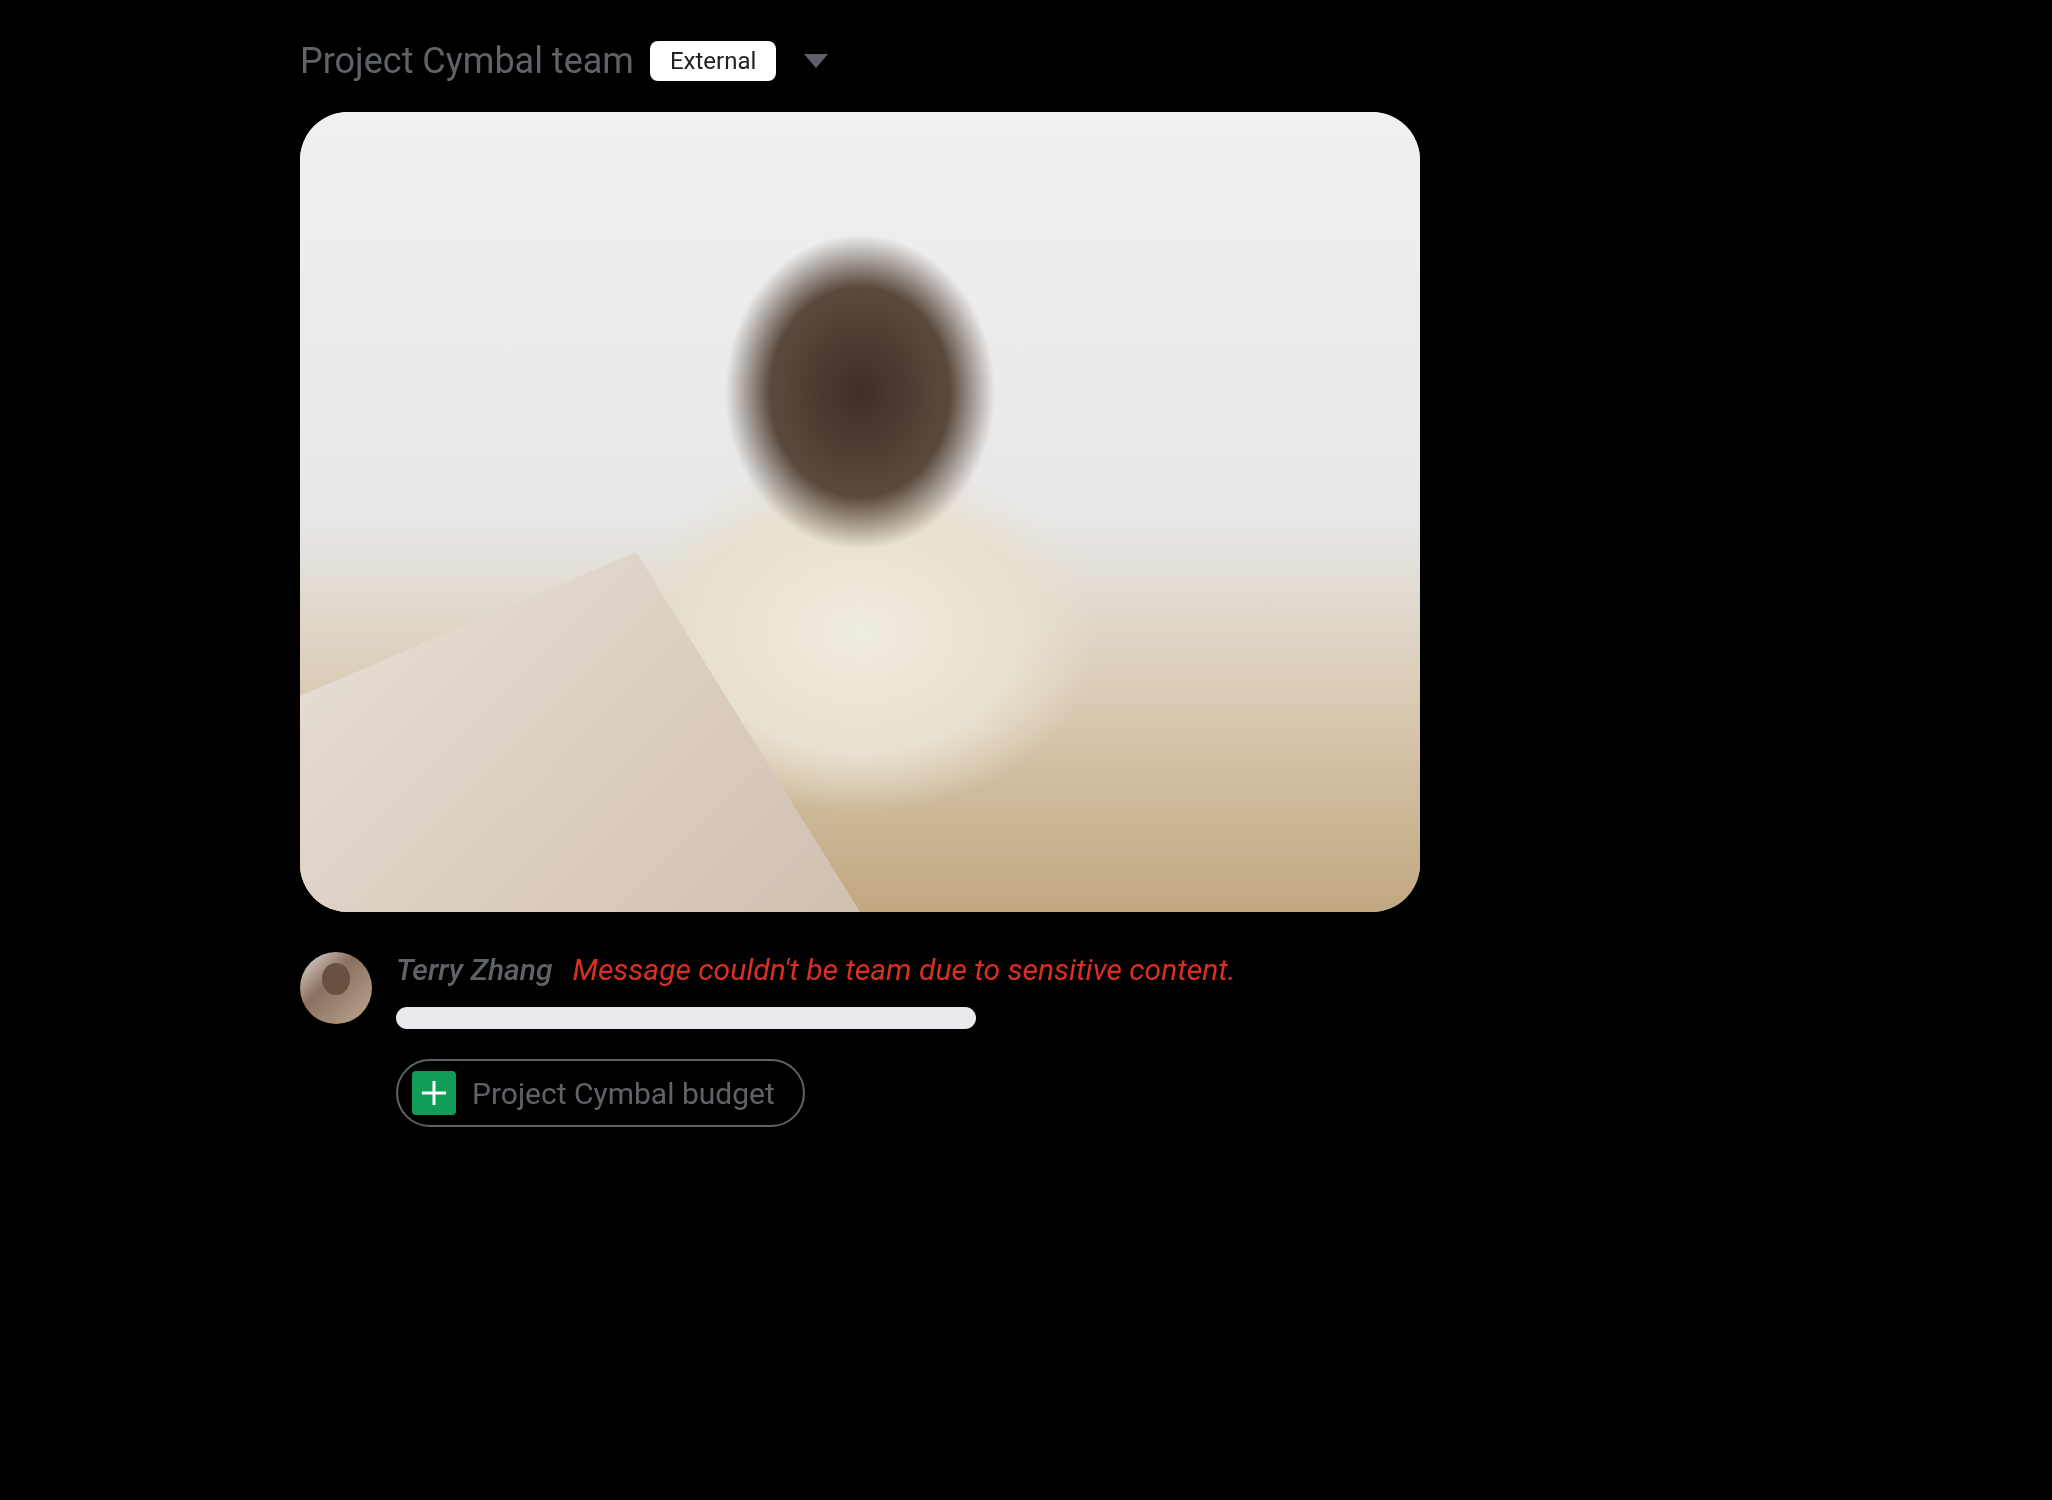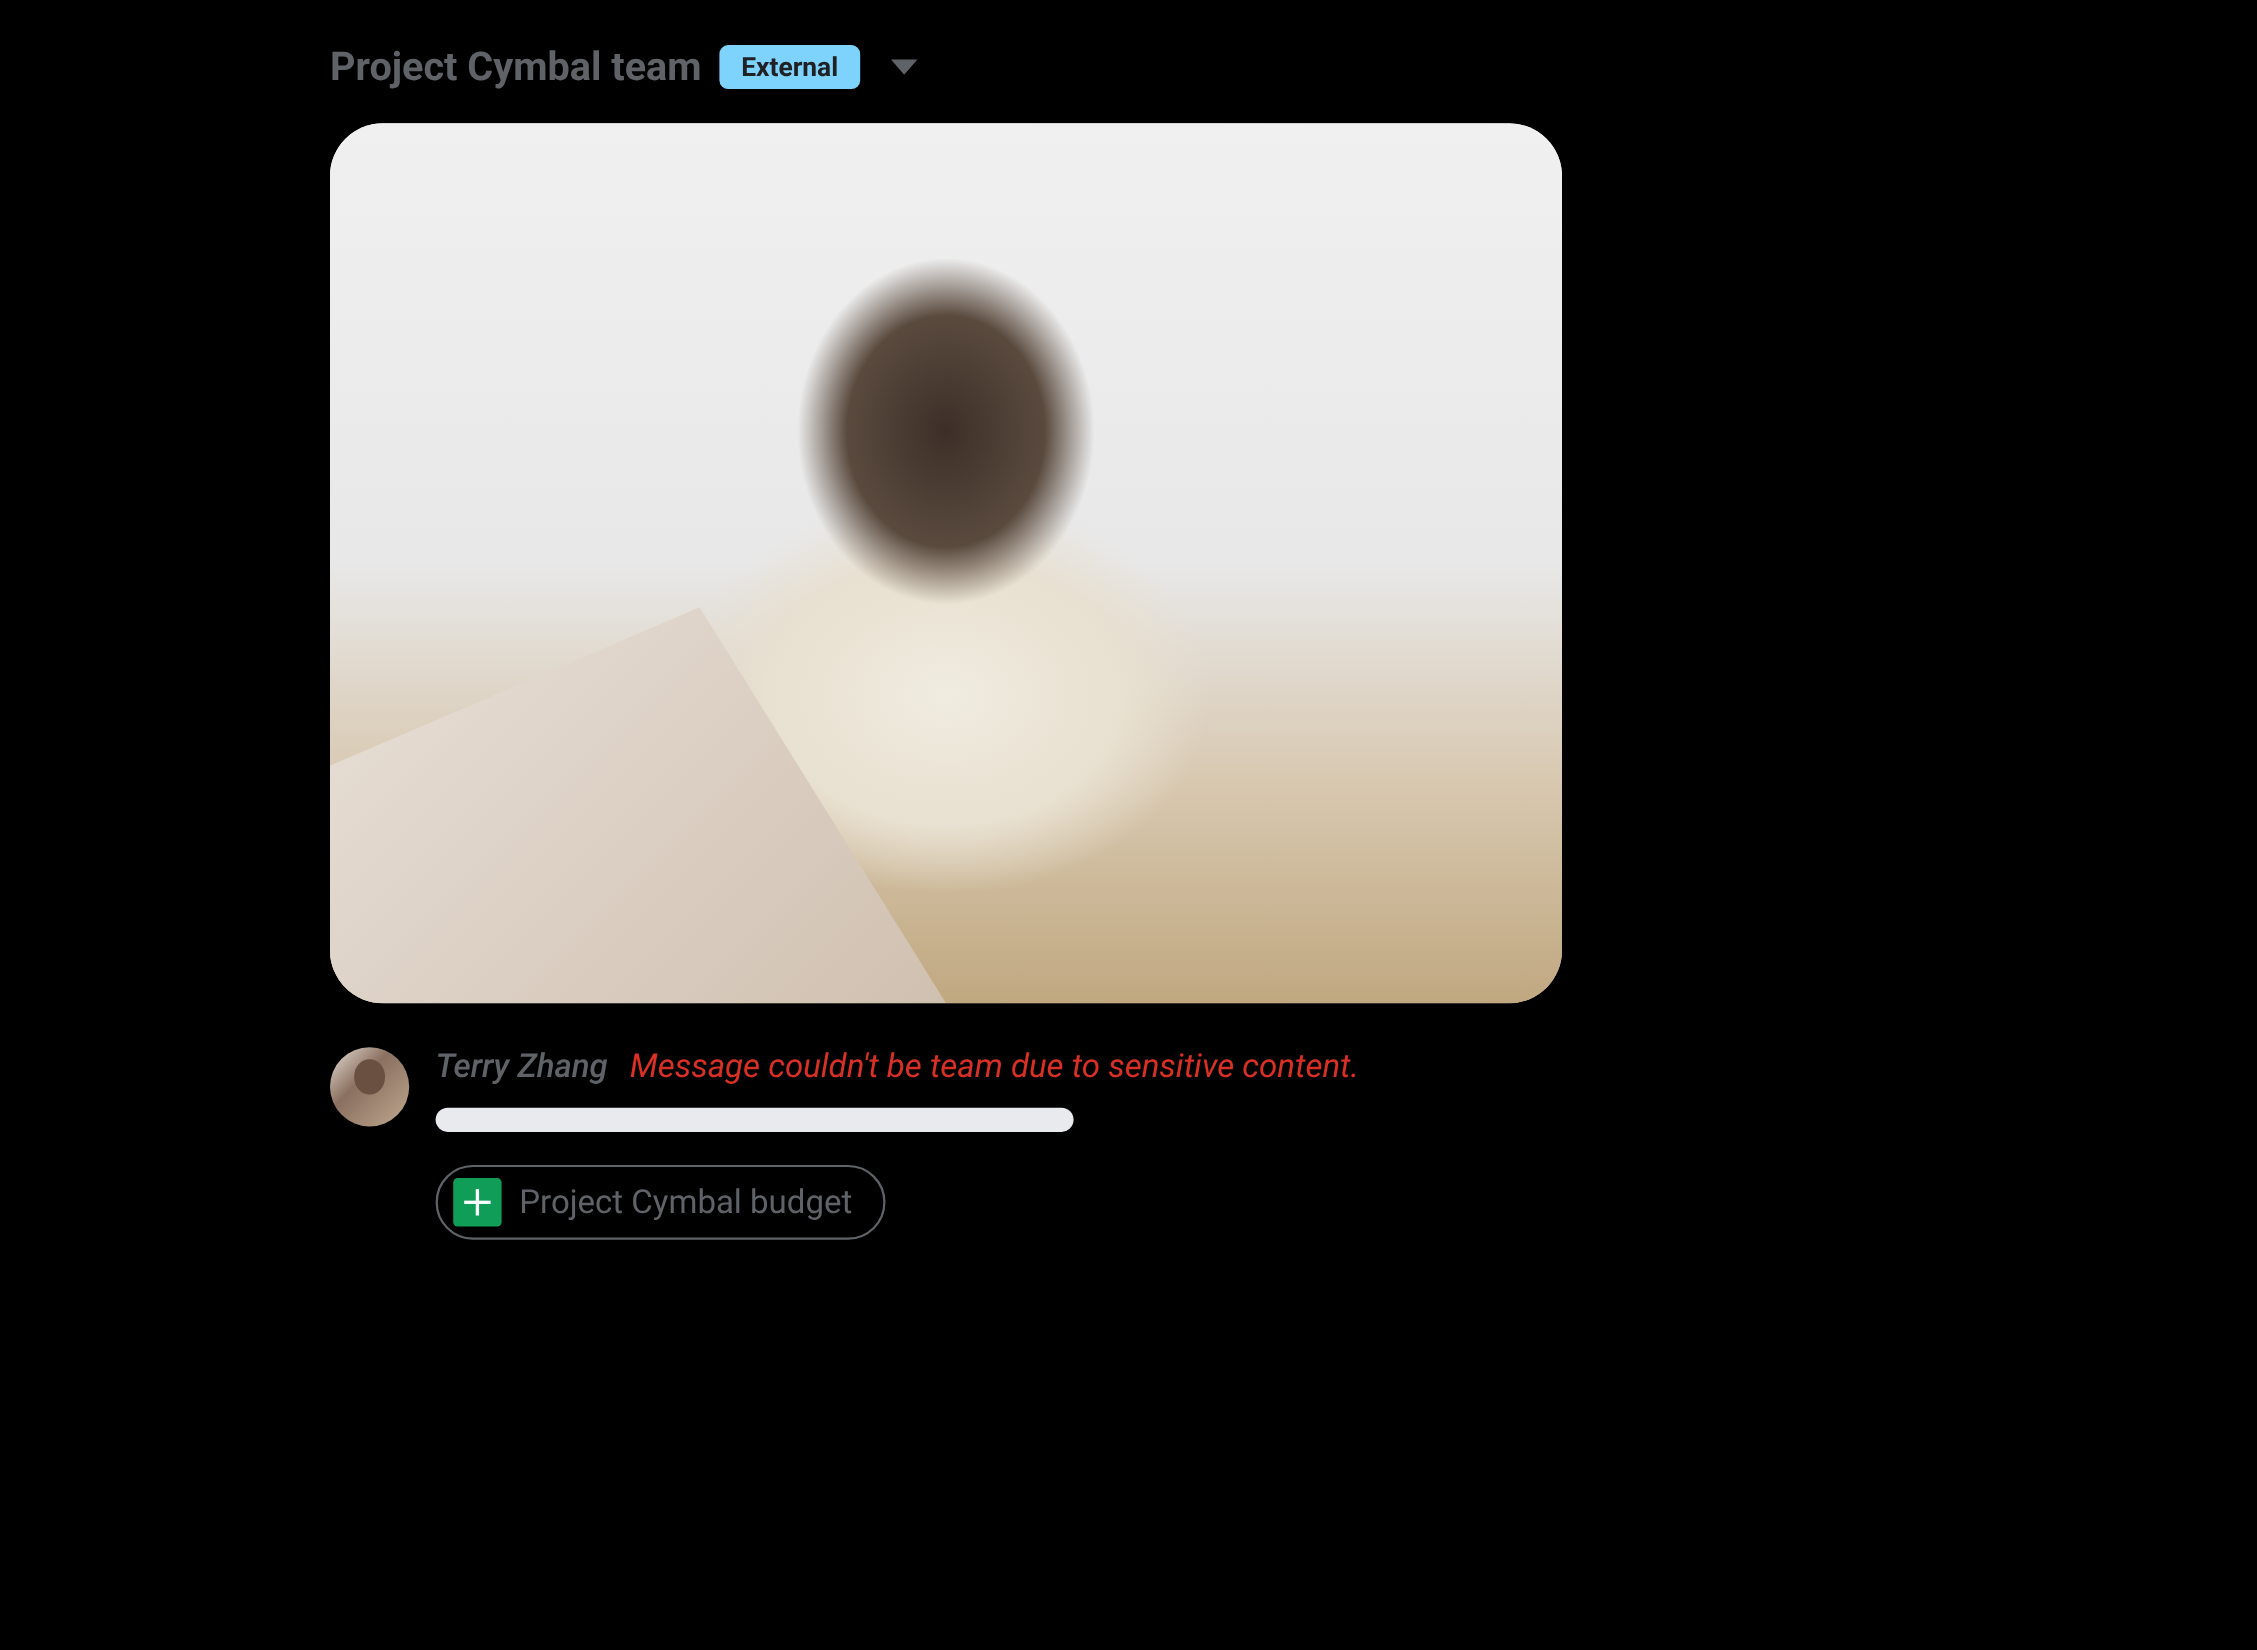--- a/index.html
+++ b/index.html
@@ -26,28 +26,28 @@
     .header {
       display: flex;
       align-items: center;
       gap: 16px;
       margin-bottom: 30px;
     }
     
     .space-title {
       color: #5f6368;
       font-size: 36px;
-      font-weight: 700;
+      font-weight: 400;
     }
     
     .external-badge {
-      background: #7dd3fc;
+      background: #ffffff;
       color: #202124;
       font-size: 24px;
-      font-weight: 700;
+      font-weight: 400;
       padding: 6px 20px;
       border-radius: 8px;
     }
     
     .dropdown-icon {
       width: 0;
       height: 0;
       border-left: 12px solid transparent;
       border-right: 12px solid transparent;
       border-top: 14px solid #5f6368;

